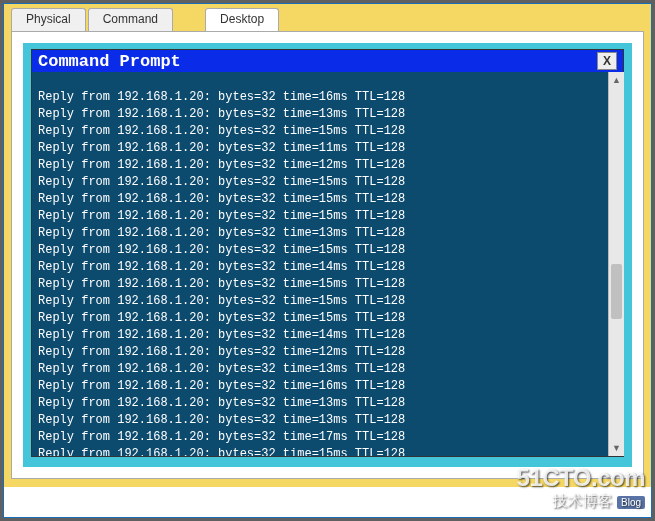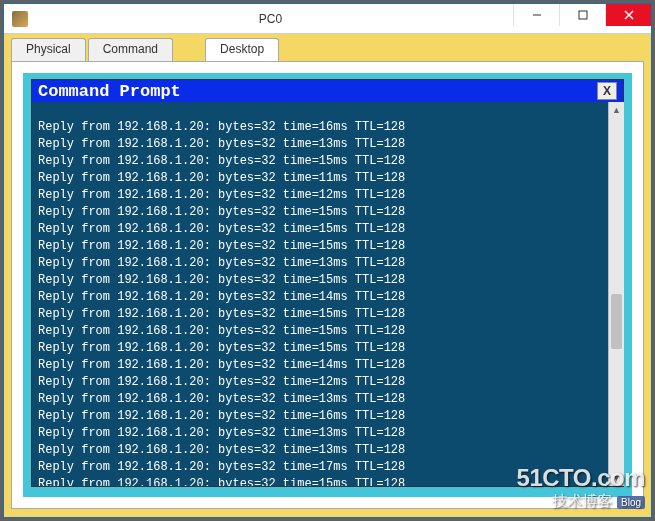--- a/index.html
+++ b/index.html
@@ -197,42 +197,20 @@
       color: #fff;
       font-size: 10px;
       padding: 1px 4px;
       border-radius: 2px;
     }
   </style>
 </head>
 <body>
 
 <div class="window">
-  <div class="titlebar">
-    <div class="titlebar-icon"></div>
-    <div class="titlebar-title">PC0</div>
-    <div class="win-controls">
-      <div class="win-btn">
-        <svg width="10" height="10">
-            <line x1="1" y1="5" x2="9" y2="5" stroke="#333" stroke-width="1"></line>
-          </svg>
-      </div>
-      <div class="win-btn">
-        <svg width="10" height="10">
-            <rect x="1" y="1" width="8" height="8" fill="none" stroke="#333" stroke-width="1"></rect>
-          </svg>
-      </div>
-      <div class="win-btn close">
-        <svg width="10" height="10">
-            <line x1="1" y1="1" x2="9" y2="9" stroke="#fff" stroke-width="1.4"></line>
-            <line x1="9" y1="1" x2="1" y2="9" stroke="#fff" stroke-width="1.4"></line>
-          </svg>
-      </div>
-    </div>
-  </div>
 
   <div class="body-area">
     <div class="tab-row">
       <div class="tab">Physical</div>
       <div class="tab">Command</div>
       <div class="tab active">Desktop</div>
     </div>
     <div class="tab-content">
       <div class="desktop-frame">
         <div class="prompt-window">

